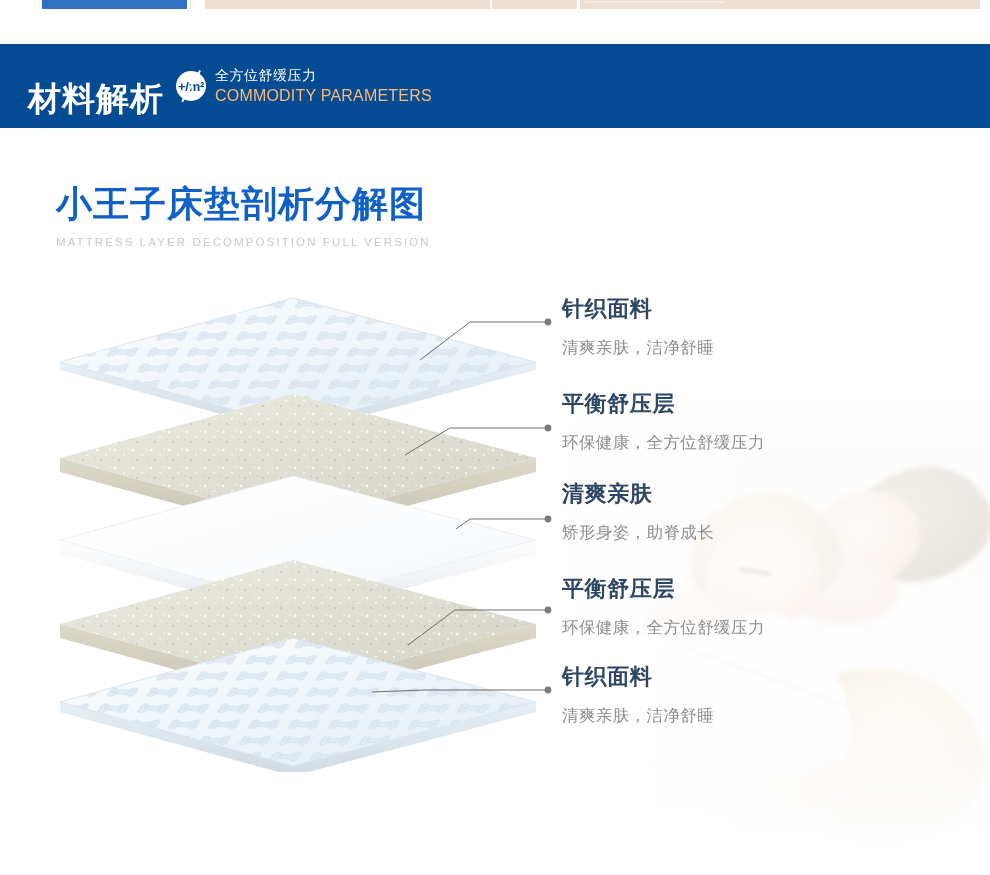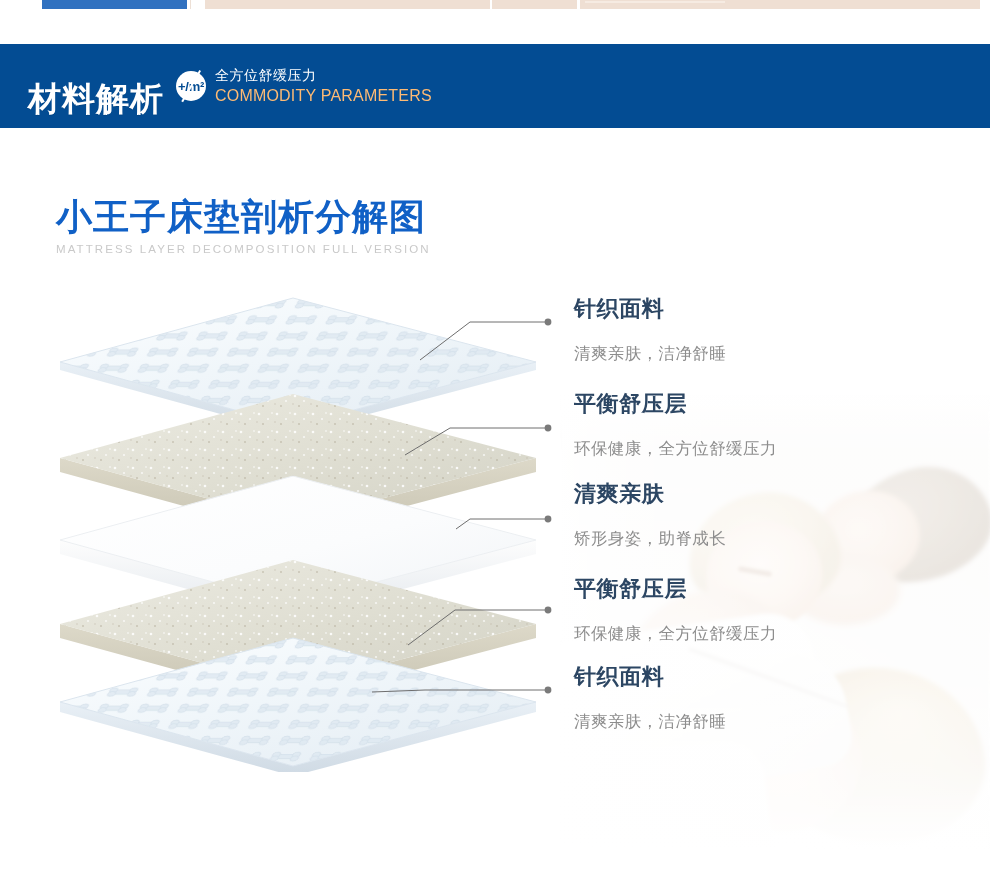--- a/index.html
+++ b/index.html
@@ -175,48 +175,48 @@
   }
   
   .photo-fade{
     position:absolute; inset:0;
     background:
       linear-gradient(to right, rgba(255,255,255,.96) 0%, rgba(255,255,255,.74) 16%, rgba(255,255,255,.56) 42%, rgba(255,255,255,.52) 100%),
       linear-gradient(to bottom, rgba(255,255,255,1) 0%, rgba(255,255,255,.45) 12%, rgba(255,255,255,.38) 62%, rgba(255,255,255,.92) 93%, rgba(255,255,255,1) 100%);
   }
 
   
-  .title-block{ position:absolute; left:56px; top:196px; }
+  .title-block{ position:absolute; left:56px; top:183px; }
   .title-cn{
     font-size:36px; font-weight:bold; color:#1060C6; letter-spacing:1px;
     line-height:1.15; white-space:nowrap;
     font-family:"DejaVu Sans","Liberation Sans",sans-serif;
   }
   .title-en{
-    margin-top:6px; font-size:11.5px; color:#C9C9C9;
+    margin-top:12px; font-size:11.5px; color:#C9C9C9;
     letter-spacing:2.1px; white-space:nowrap;
   }
 
   
   .diagram{ position:absolute; left:58px; top:296px; width:490px; height:450px; }
 
   
   .leaders{ position:absolute; left:0; top:0; width:990px; height:875px;
             pointer-events:none; }
 
   
   .labels{ position:absolute; left:558px; top:296px; width:420px; }
-  .label-item{ position:absolute; left:16px; }
+  .label-item{ position:absolute; left:4px; }
   .label-h{
     font-size:22px; font-weight:bold; color:#2C4663; line-height:1.18;
     white-space:nowrap; letter-spacing:.6px;
     font-family:"DejaVu Sans","Liberation Sans",sans-serif;
   }
   .label-s{
-    margin-top:22px; font-size:16.5px; color:#8D8D8D; line-height:1.2;
+    margin-top:16px; font-size:16.5px; color:#8D8D8D; line-height:1.2;
     white-space:nowrap; letter-spacing:.4px;
     font-family:Liberation Sans, sans-serif;
   }
 </style>
 </head>
 <body>
 
 <div class="tabstrip">
   <div class="tab blue tab-t1"></div>
   <div class="tab       tab-t2"></div>

